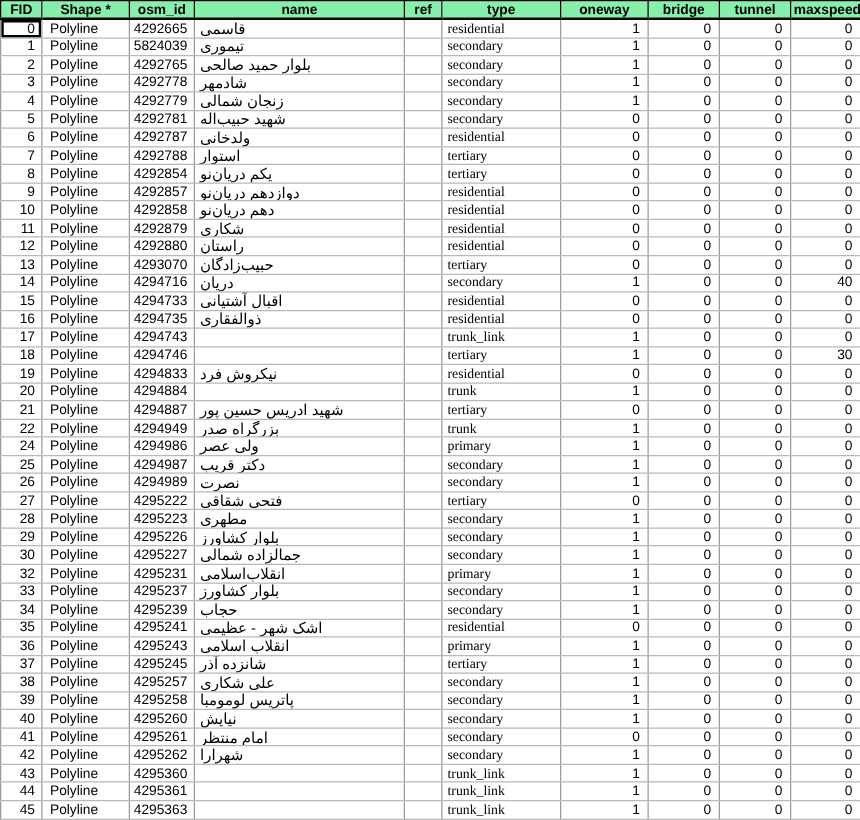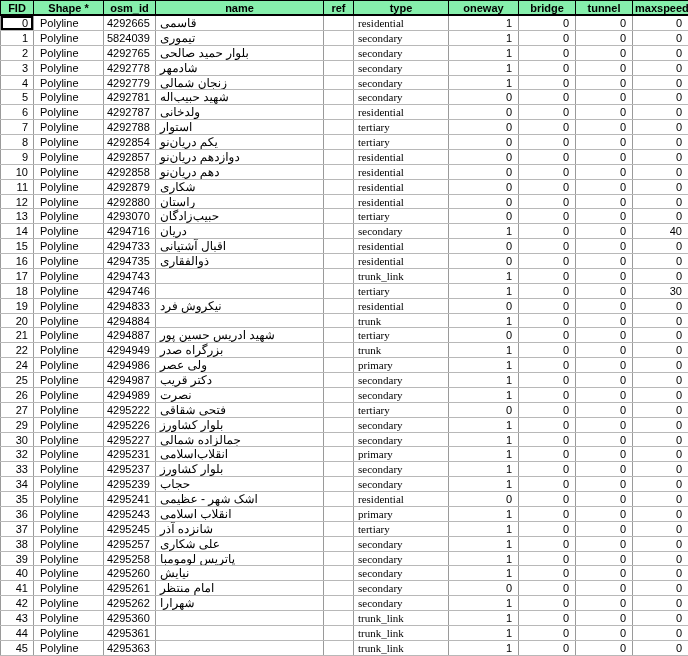--- a/index.html
+++ b/index.html
@@ -403,20 +403,32 @@
         <td class="col-osm_id">4295222</td>
         <td class="col-name">فتحی شقاقی</td>
         <td class="col-ref"></td>
         <td class="col-type">tertiary</td>
         <td class="col-oneway">0</td>
         <td class="col-bridge">0</td>
         <td class="col-tunnel">0</td>
         <td class="col-maxspeed">0</td>
       </tr>
       <tr>
+        <td class="col-fid">28</td>
+        <td class="col-shape">Polyline</td>
+        <td class="col-osm_id">4295223</td>
+        <td class="col-name">مطهری</td>
+        <td class="col-ref"></td>
+        <td class="col-type">secondary</td>
+        <td class="col-oneway">1</td>
+        <td class="col-bridge">0</td>
+        <td class="col-tunnel">0</td>
+        <td class="col-maxspeed">0</td>
+      </tr>
+      <tr>
         <td class="col-fid">29</td>
         <td class="col-shape">Polyline</td>
         <td class="col-osm_id">4295226</td>
         <td class="col-name">بلوار کشاورز</td>
         <td class="col-ref"></td>
         <td class="col-type">secondary</td>
         <td class="col-oneway">1</td>
         <td class="col-bridge">0</td>
         <td class="col-tunnel">0</td>
         <td class="col-maxspeed">0</td>

